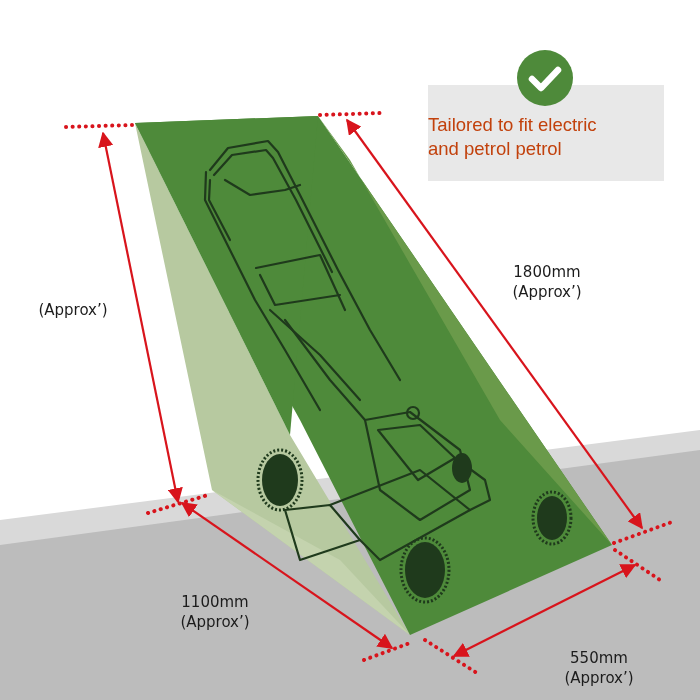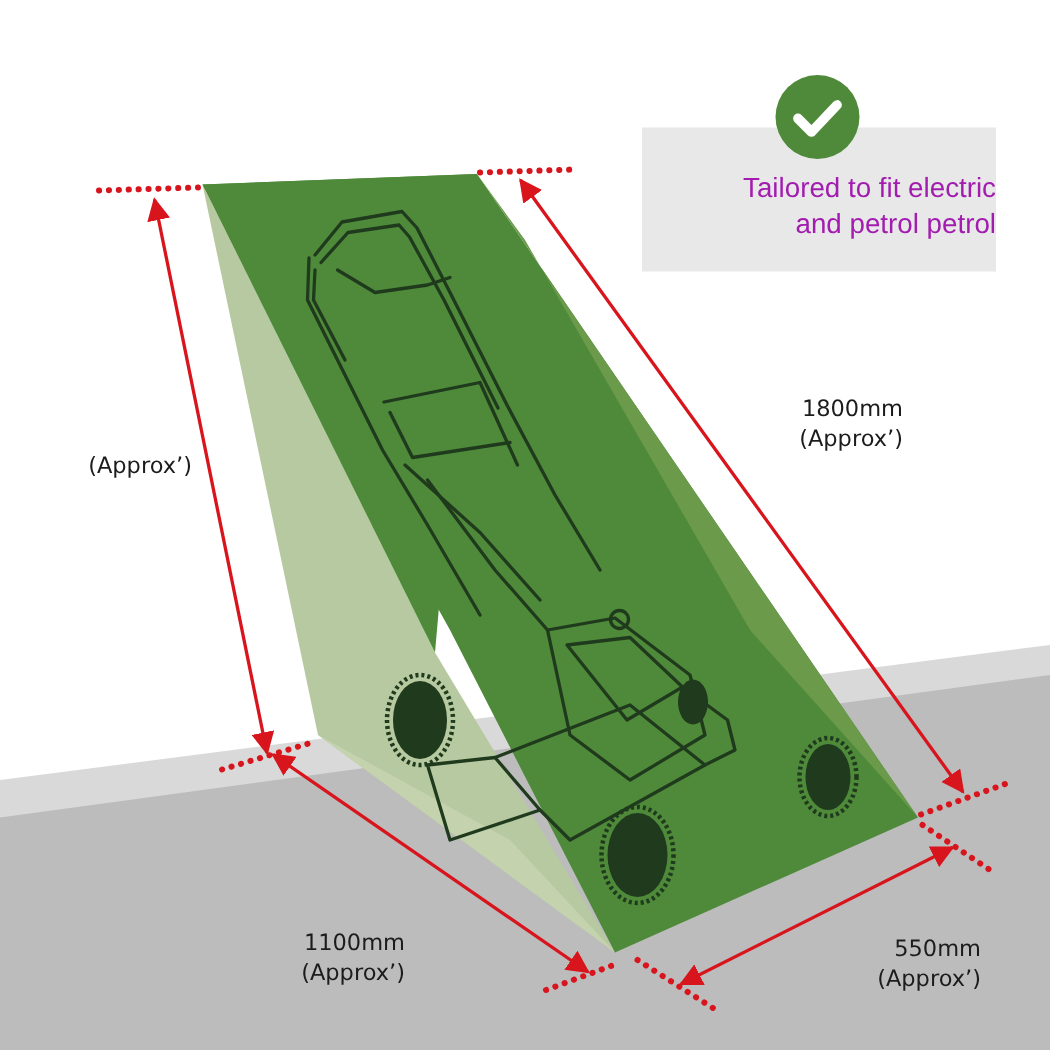--- a/index.html
+++ b/index.html
@@ -1,21 +1,21 @@
 <!DOCTYPE html>
 <html><head>
   <meta charset="utf-8">
   <style>
     html, body { margin: 0; padding: 0; }
     body { width: 700px; height: 700px; overflow: hidden; background: #ffffff; position: relative; font-family: "DejaVu Sans", "Liberation Sans", sans-serif; }
     #scene { position: absolute; left: 0; top: 0; width: 700px; height: 700px; }
-    .label { position: absolute; text-align: right; color: #1c1c1c; font-size: 15px; line-height: 20px; }
+    .label { position: absolute; text-align: center; color: #1c1c1c; font-size: 15px; line-height: 20px; }
     .label span { display: block; }
     #badge-box { position: absolute; left: 428px; top: 85px; width: 236px; height: 96px; background: #e8e8e8; }
-    #badge-text { position: absolute; left: 0; top: 28px; width: 100%; text-align: right; font-family: "Liberation Sans", sans-serif; font-size: 18.5px; line-height: 24px; color: #a21caf; }
+    #badge-text { position: absolute; left: 0; top: 28px; width: 100%; text-align: left; font-family: "Liberation Sans", sans-serif; font-size: 18.5px; line-height: 24px; color: #c2410c; }
     #badge-text span { display: block; }
     #check-circle { position: absolute; left: 517px; top: 50px; width: 56px; height: 56px; border-radius: 50%; background: #4e8a3a; }
     #check-circle svg { position: absolute; left: 0; top: 0; }
   </style>
 </head>
 <body>
 
 <svg id="scene" width="700" height="700" viewBox="0 0 700 700" xmlns="http://www.w3.org/2000/svg">
 
   <polygon points="0,520 700,430 700,700 0,700" fill="#d9d9d9"></polygon>
@@ -96,20 +96,20 @@
     </svg>
 </div>
 
 <div class="label" style="left:18px; top:300px; width:110px;">
   <span>(Approx’)</span>
 </div>
 <div class="label" style="left:492px; top:262px; width:110px;">
   <span>1800mm</span>
   <span>(Approx’)</span>
 </div>
-<div class="label" style="left:160px; top:618px; width:110px;">
+<div class="label" style="left:160px; top:592px; width:110px;">
   <span>1100mm</span>
   <span>(Approx’)</span>
 </div>
-<div class="label" style="left:544px; top:622px; width:110px;">
+<div class="label" style="left:544px; top:648px; width:110px;">
   <span>550mm</span>
   <span>(Approx’)</span>
 </div>
 
 </body></html>

